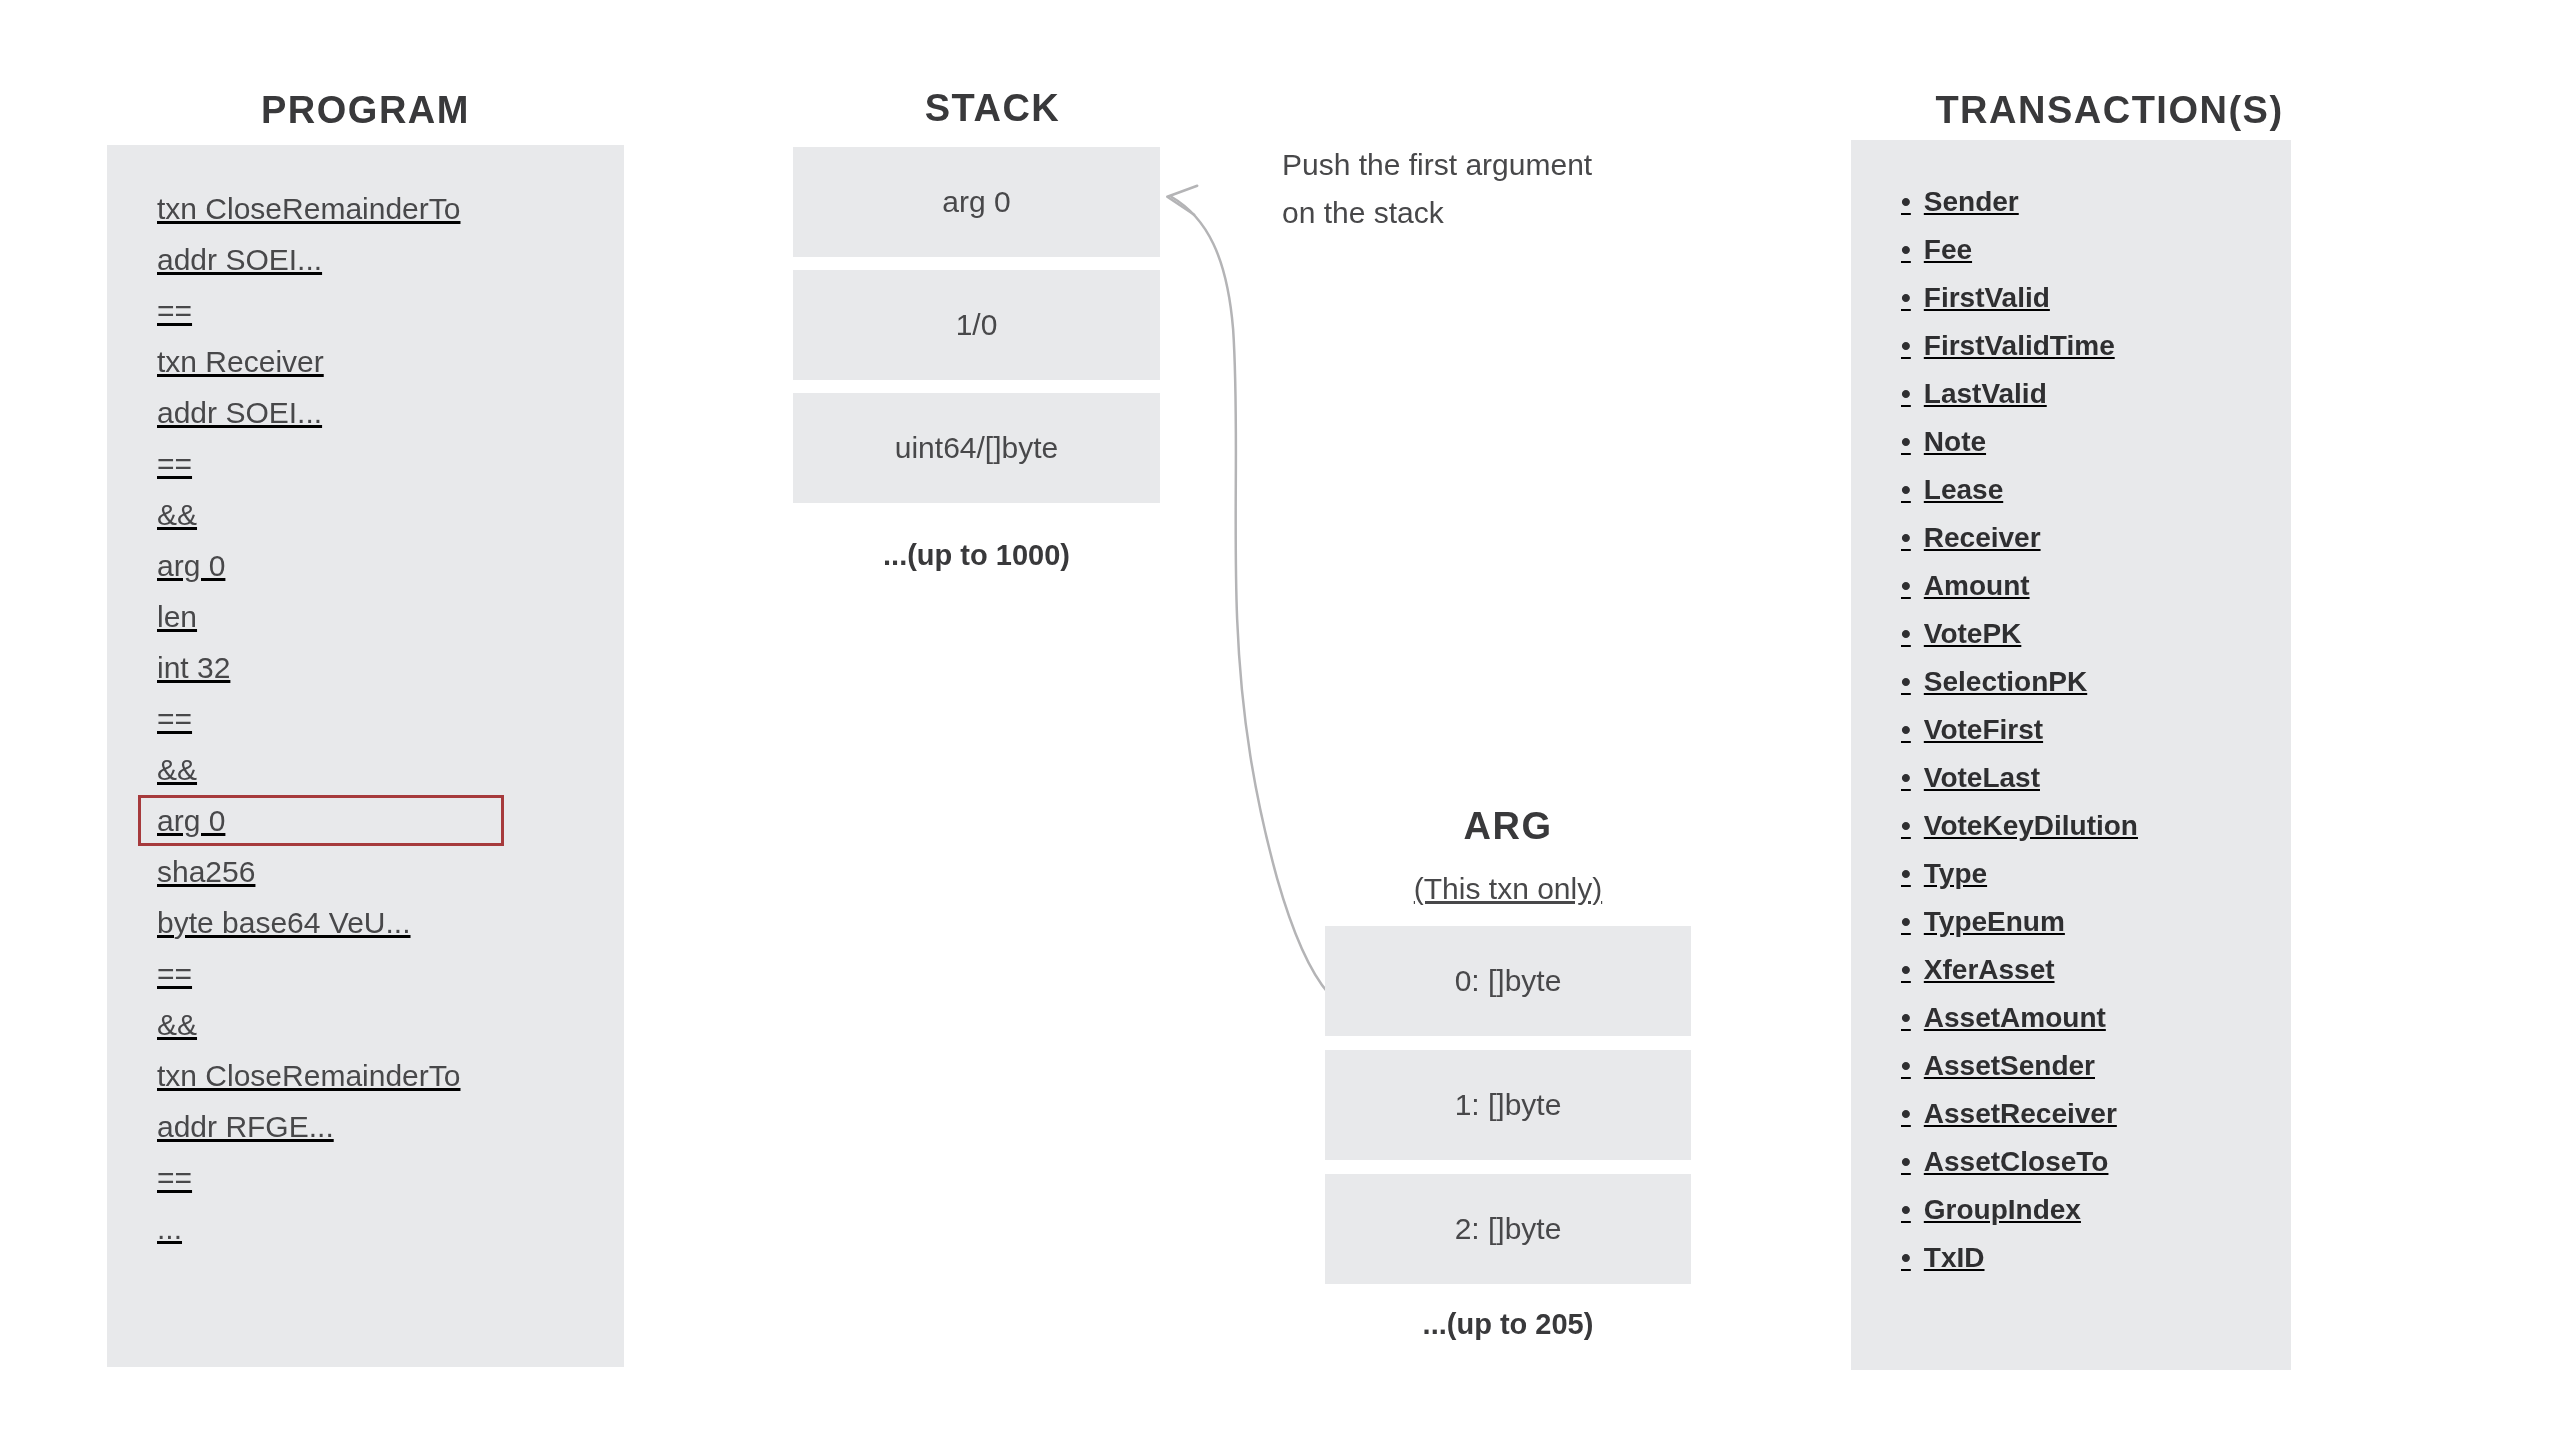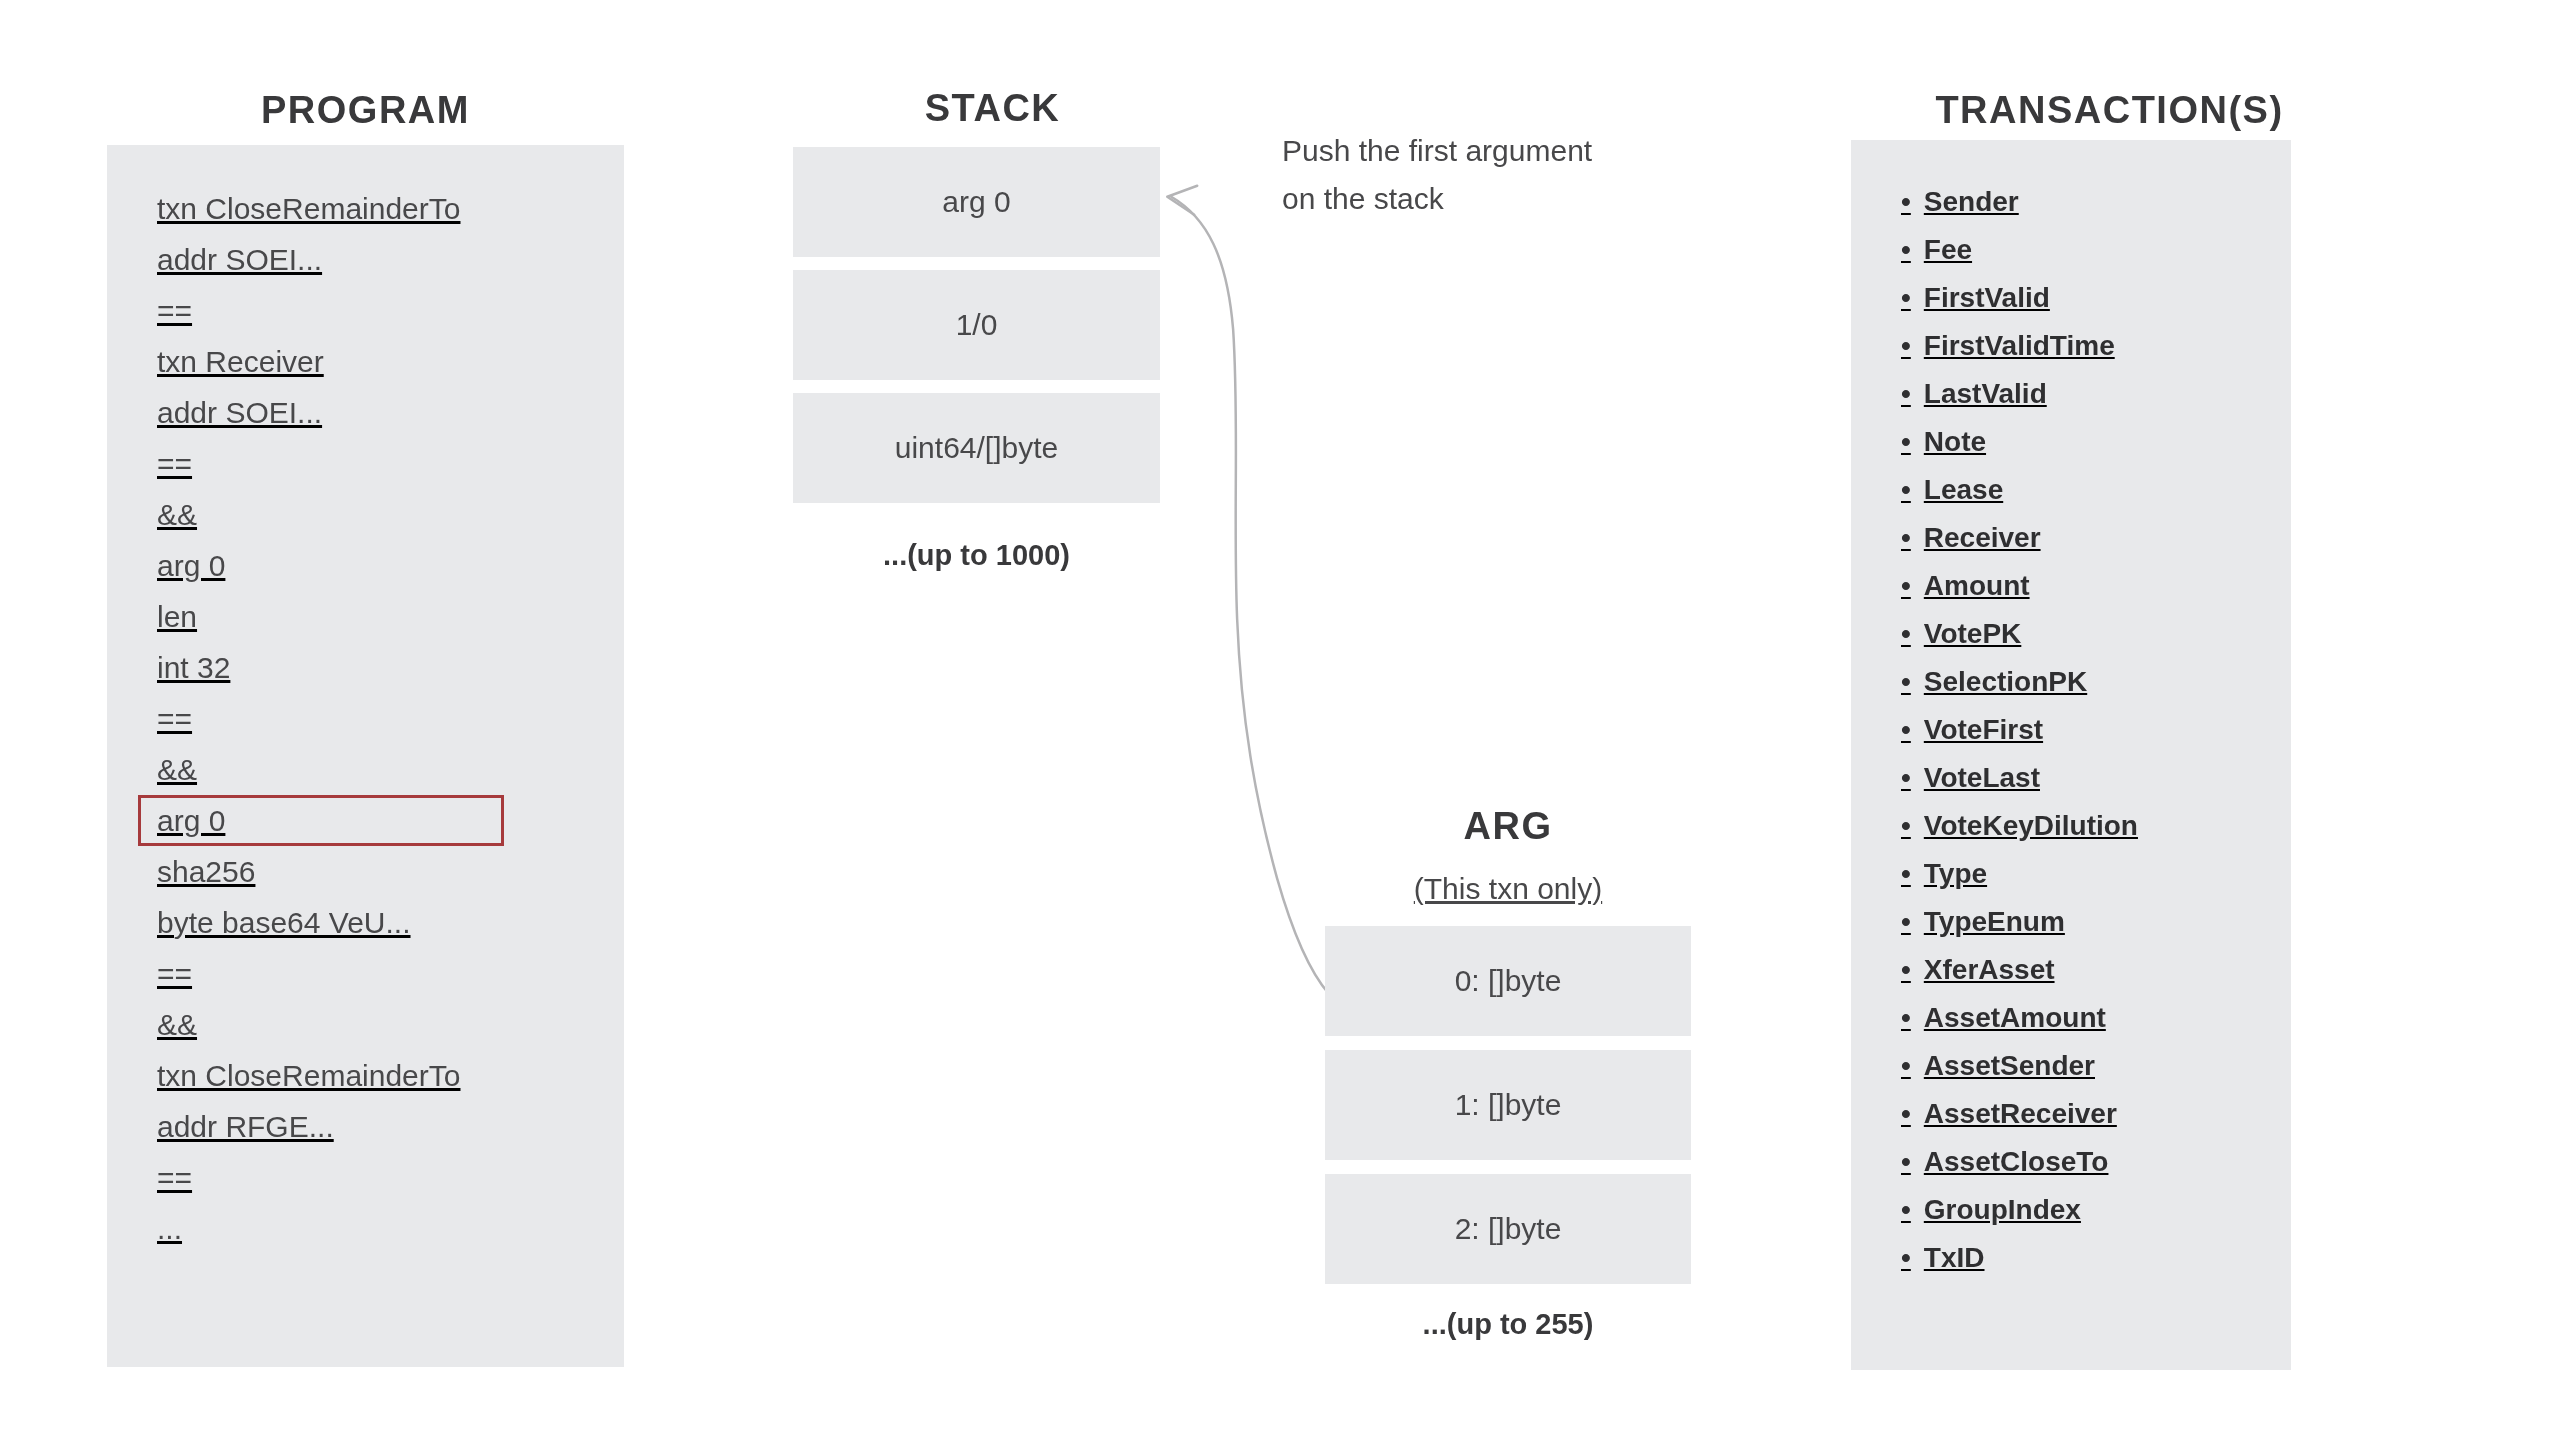--- a/index.html
+++ b/index.html
@@ -57,21 +57,21 @@
   }
   .caption{
     position:absolute;text-align:center;
     font-size:29px;font-weight:700;line-height:36px;
     color:var(--title);white-space:pre;
   }
   .stack-caption{left:793px;top:537px;width:367px;}
 
   
   .annotation{
-    position:absolute;left:1282px;top:127px;
+    position:absolute;left:1282px;top:141px;
     font-size:30px;line-height:48px;color:var(--text);
   }
   .arrow-svg{position:absolute;left:0;top:0;pointer-events:none;}
   .arrow-svg path{fill:none;stroke:var(--arrow);stroke-width:2.5;stroke-linecap:round;stroke-linejoin:round;}
 
   
   .arg-title{left:1325px;top:803px;width:366px;}
   .arg-subtitle{
     position:absolute;left:1325px;top:871px;width:366px;
     text-align:center;font-size:30px;line-height:36px;color:var(--text);text-decoration:underline;
@@ -247,21 +247,21 @@
         </div>
 
         <div class="box arg-box">
           <span>1: []byte</span>
         </div>
 
         <div class="box arg-box">
           <span>2: []byte</span>
         </div>
       </div>
-    <div class="caption arg-caption">...(up to 255)</div>
+    <div class="caption arg-caption">...(up to 205)</div>
   </section>
 
   <section>
     <h2 class="col-title txn-title">TRANSACTION(S)</h2>
     <div class="panel txn-panel">
 
         <div class="txn-item">
           <span class="bullet">•</span>
           <span>Sender</span>
         </div>

